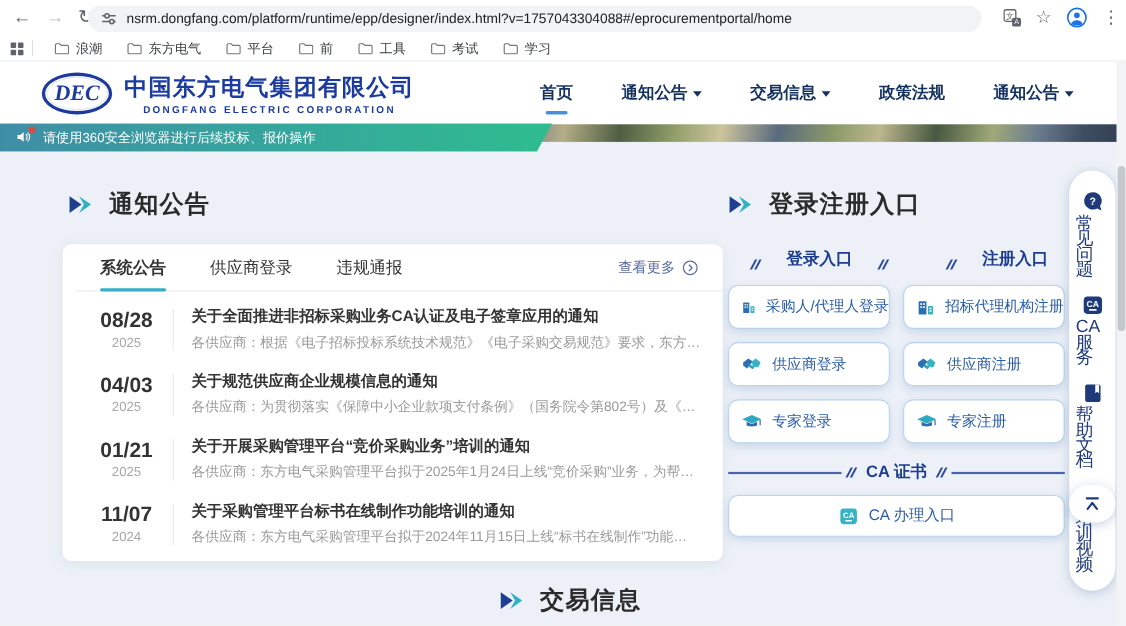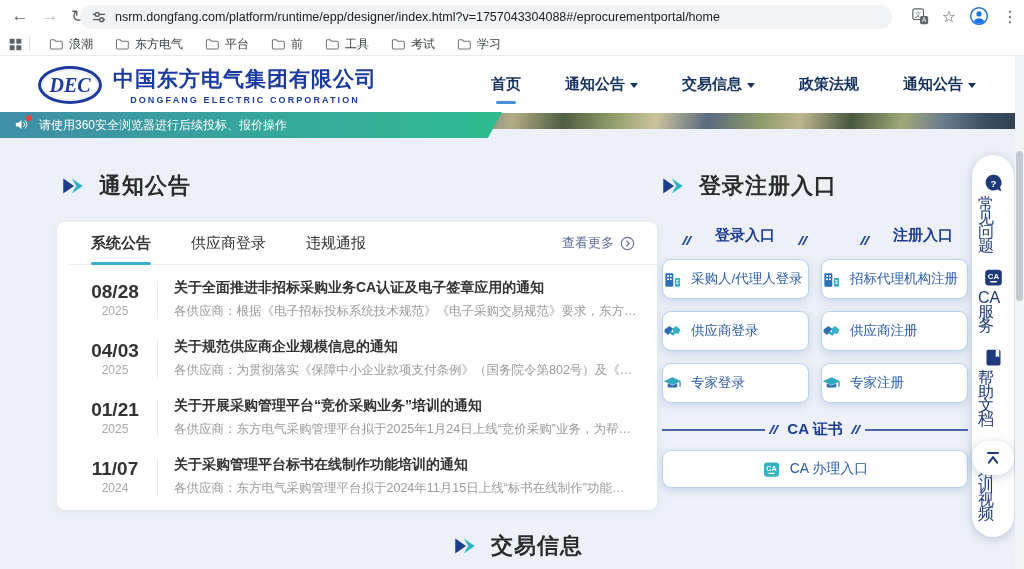--- a/index.html
+++ b/index.html
@@ -71,21 +71,21 @@
   
   .login-col { position:absolute; left:662px; top:226px; width:306px; }
   .group-headers { display:flex; gap:12px; }
   .ghead { flex:1; display:flex; align-items:flex-end; gap:20px; }
   .ghead .hline { flex:1; height:2px; background:#2c4a9e; opacity:.85; border-radius:1px; }
   .slashes { display:flex; gap:2px; margin:0 2px; }
   .slashes i { display:block; width:2px; height:9px; background:#2c4a9e; transform:skewX(-28deg); }
   .ghead .glabel { font-size:15px; font-weight:bold; color:#1b3c8f; margin:0 3px; white-space:nowrap; }
   .login-grid { display:grid; grid-template-columns:147px 147px; gap:12px; margin-top:14px; }
   .entry-btn { height:40px; background:#fff; border:1px solid #b9d3ec; border-radius:9px; display:flex; align-items:center; gap:9px;
-               box-shadow:0 3px 8px rgba(110,150,200,.28); font-size:13.5px; color:#2a5ba8; cursor:pointer; white-space:nowrap; }
+               padding-left:11px; box-shadow:0 3px 8px rgba(110,150,200,.28); font-size:13.5px; color:#2a5ba8; cursor:pointer; white-space:nowrap; }
   .ca-header { margin-top:17px; display:flex; align-items:center; gap:4px; }
   .ca-header .hline { flex:1; height:2px; background:#2c4a9e; opacity:.85; }
   .ca-header .glabel { font-size:15px; font-weight:bold; color:#1b3c8f; margin:0 4px; white-space:nowrap; }
   .ca-btn { margin-top:11px; height:38px; background:#fff; border:1px solid #b9d3ec; border-radius:9px; display:flex; align-items:center;
             justify-content:center; gap:9px; box-shadow:0 3px 8px rgba(110,150,200,.28); font-size:14px; color:#2a5ba8; cursor:pointer; }
 
   
   .trade-header { position:absolute; left:452px; top:531px; }
 
   

